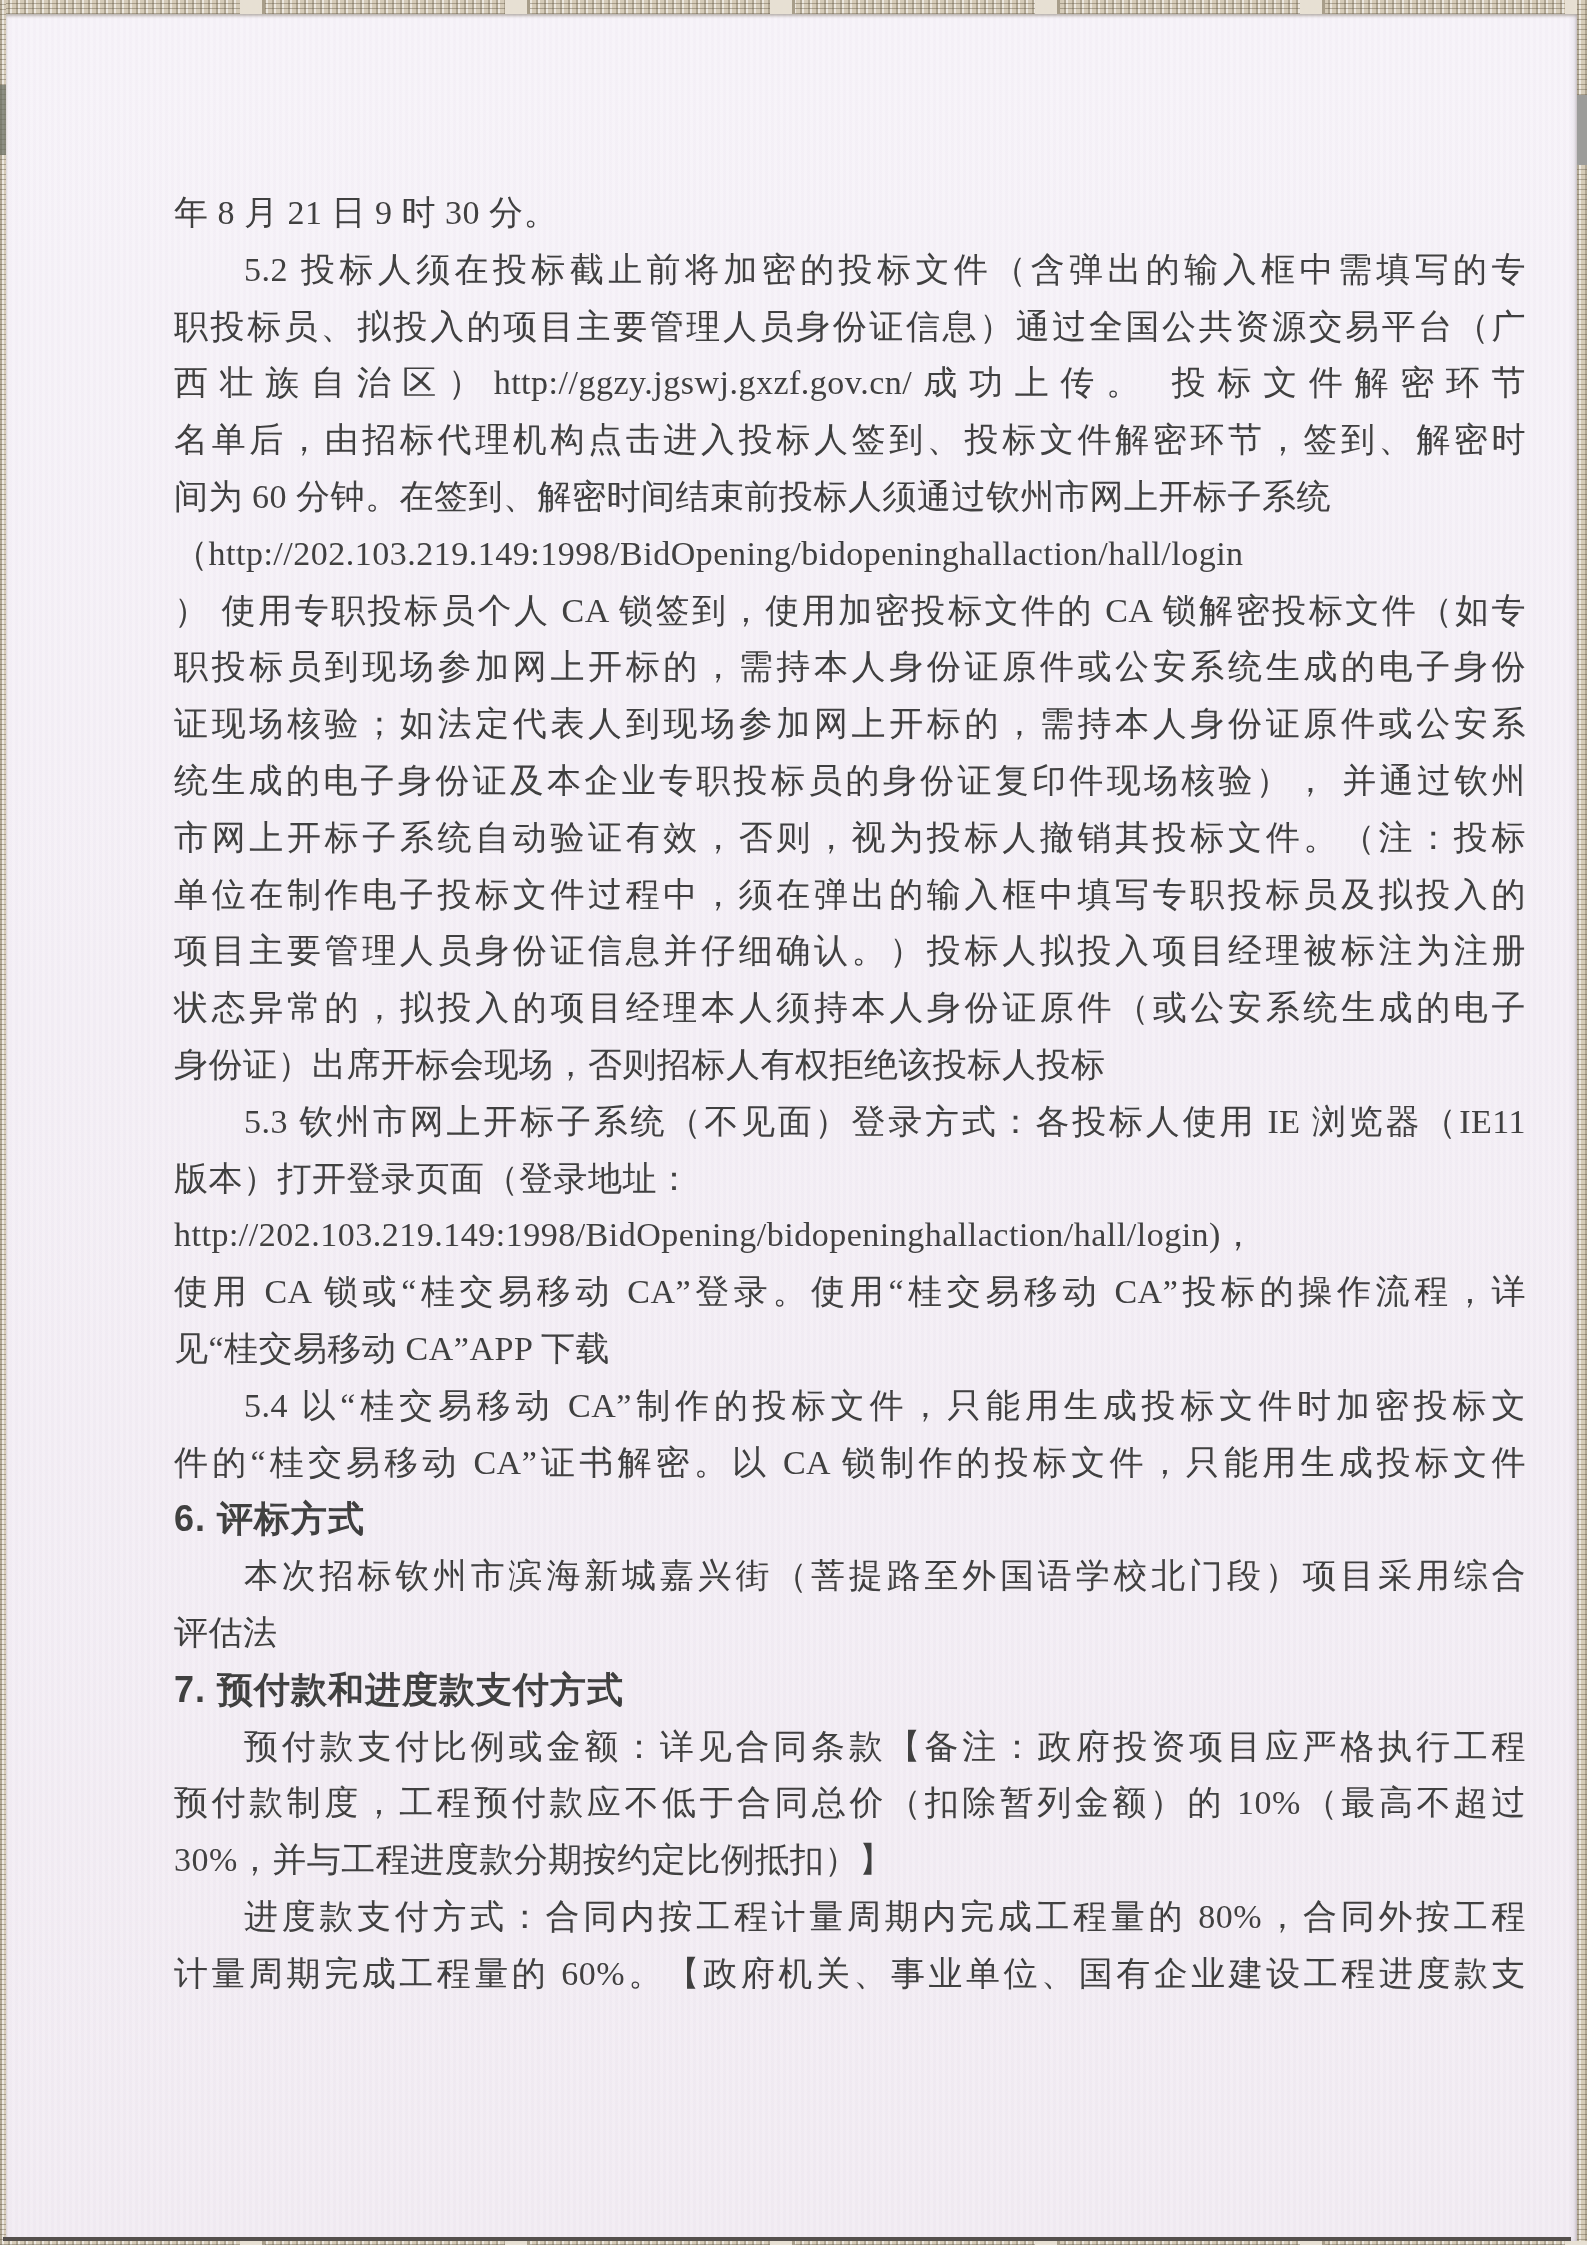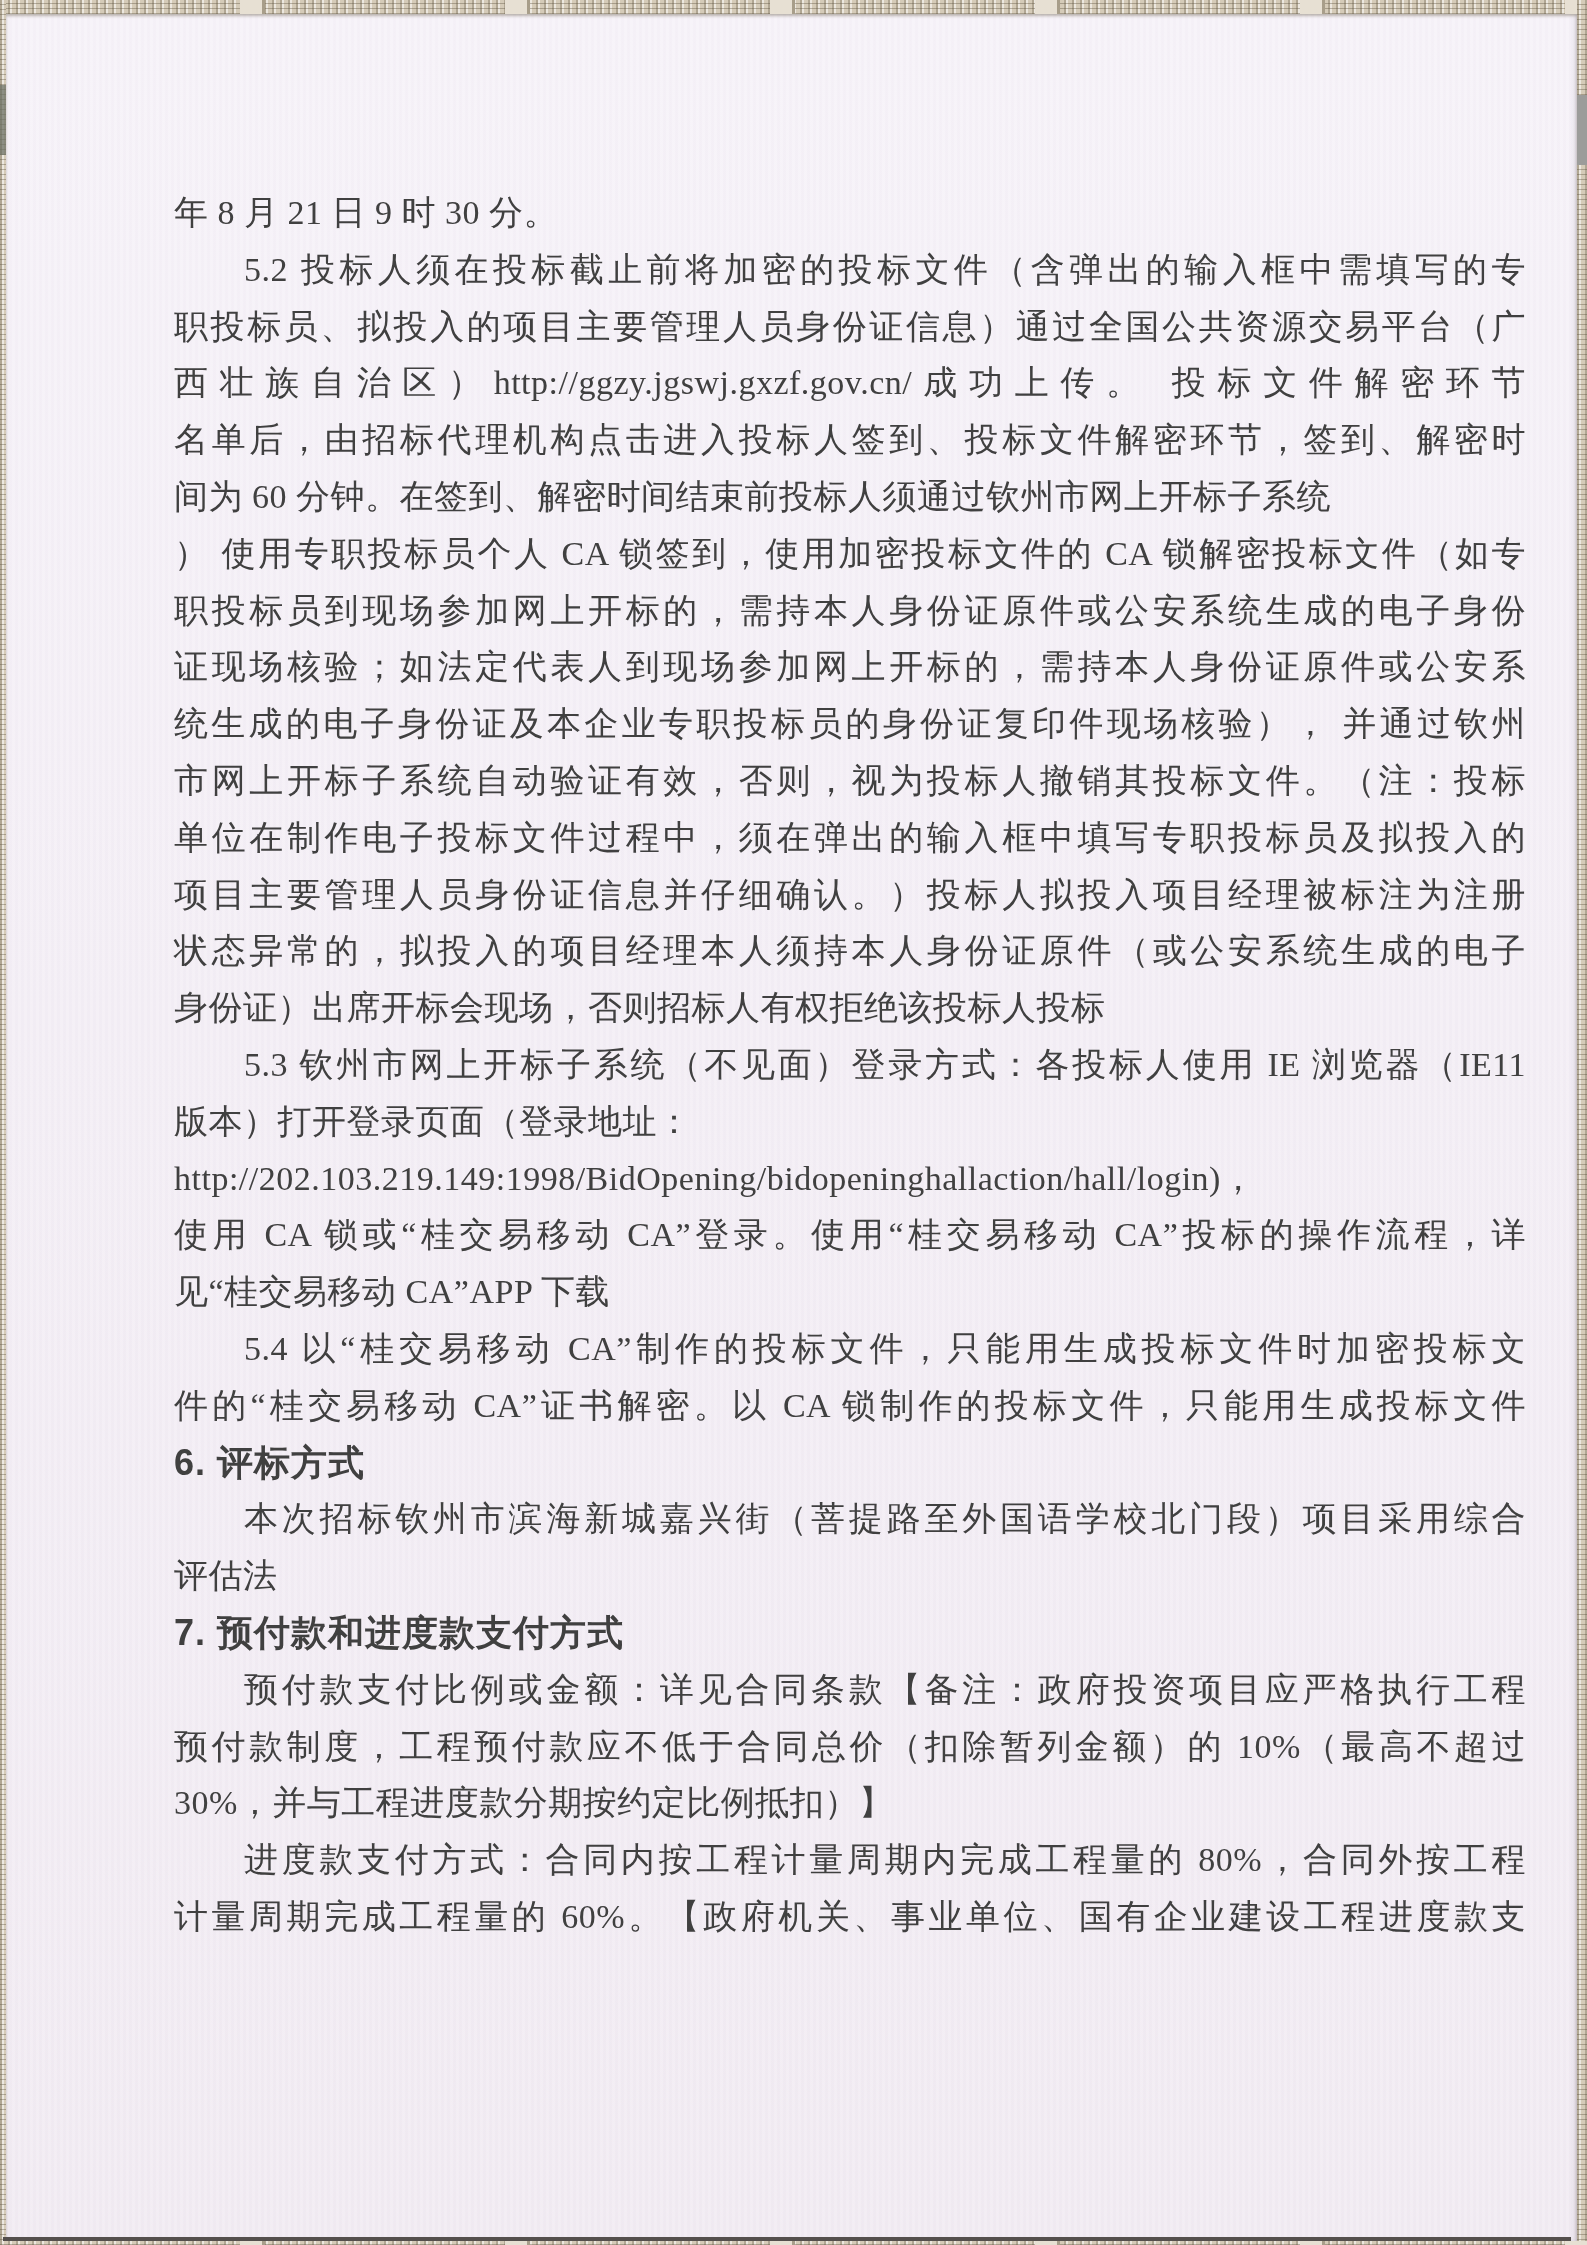--- a/index.html
+++ b/index.html
@@ -66,20 +66,21 @@
 <div class="mat-right-band"></div>
 <div class="paper-bottom-line"></div>
 
 <div class="content">
     <div class="line body">年 8 月 21 日 9 时 30 分。</div>
     <div class="line body indent fill">5.2 投标人须在投标截止前将加密的投标文件（含弹出的输入框中需填写的专</div>
     <div class="line body fill">职投标员、拟投入的项目主要管理人员身份证信息）通过全国公共资源交易平台（广</div>
     <div class="line body fill">西壮族自治区）http://ggzy.jgswj.gxzf.gov.cn/成功上传。 投标文件解密环节</div>
     <div class="line body fill">名单后，由招标代理机构点击进入投标人签到、投标文件解密环节，签到、解密时</div>
     <div class="line body">间为 60 分钟。在签到、解密时间结束前投标人须通过钦州市网上开标子系统</div>
+    <div class="line body">（http://202.103.219.149:1998/BidOpening/bidopeninghallaction/hall/login</div>
     <div class="line body fill">） 使用专职投标员个人 CA 锁签到，使用加密投标文件的 CA 锁解密投标文件（如专</div>
     <div class="line body fill">职投标员到现场参加网上开标的，需持本人身份证原件或公安系统生成的电子身份</div>
     <div class="line body fill">证现场核验；如法定代表人到现场参加网上开标的，需持本人身份证原件或公安系</div>
     <div class="line body fill">统生成的电子身份证及本企业专职投标员的身份证复印件现场核验）， 并通过钦州</div>
     <div class="line body fill">市网上开标子系统自动验证有效，否则，视为投标人撤销其投标文件。（注：投标</div>
     <div class="line body fill">单位在制作电子投标文件过程中，须在弹出的输入框中填写专职投标员及拟投入的</div>
     <div class="line body fill">项目主要管理人员身份证信息并仔细确认。）投标人拟投入项目经理被标注为注册</div>
     <div class="line body fill">状态异常的，拟投入的项目经理本人须持本人身份证原件（或公安系统生成的电子</div>
     <div class="line body">身份证）出席开标会现场，否则招标人有权拒绝该投标人投标</div>
     <div class="line body indent fill">5.3 钦州市网上开标子系统（不见面）登录方式：各投标人使用 IE 浏览器（IE11</div>

